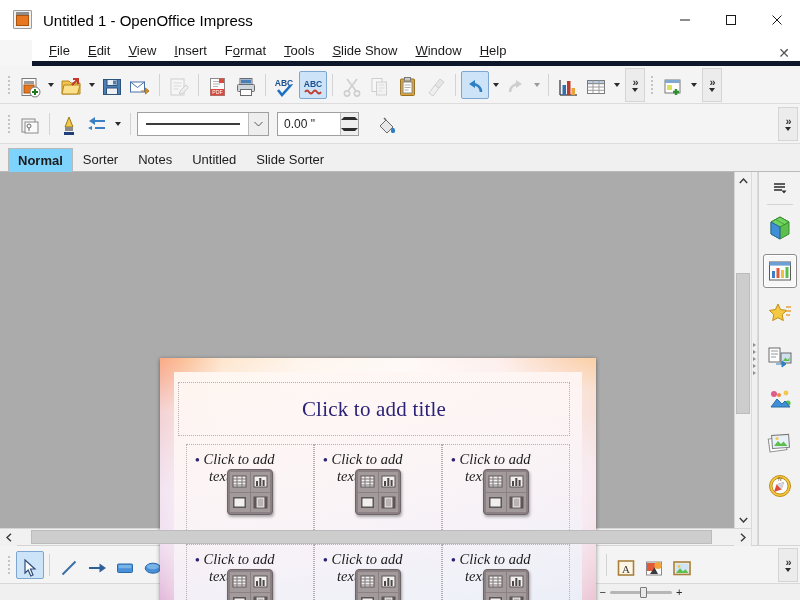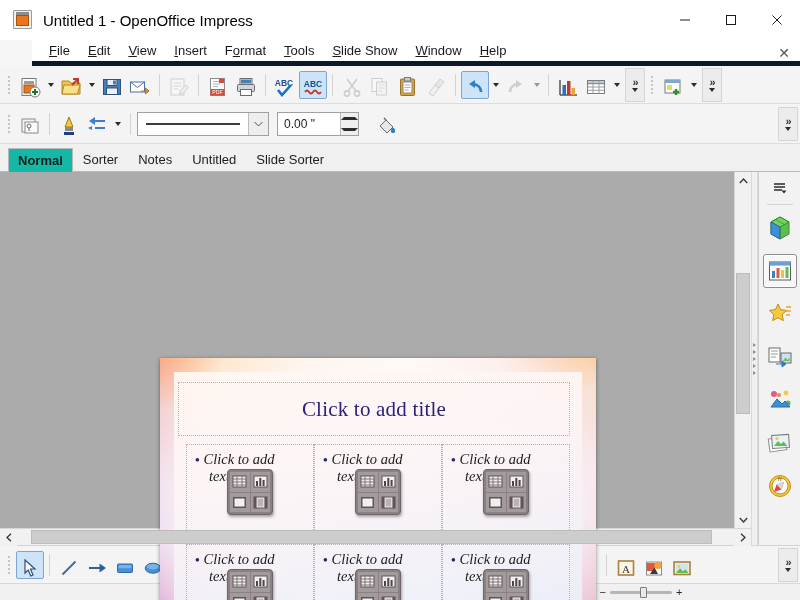--- a/index.html
+++ b/index.html
@@ -53,21 +53,21 @@
   .spin .btns { width:18px; height:22px; background:#eee; border-left:1px solid #bdbdbd; display:flex; flex-direction:column; }
   .spin .btns div { flex:1; display:flex; align-items:center; justify-content:center; }
   .caret-up { width:0;height:0;border-left:3px solid transparent;border-right:3px solid transparent;border-bottom:3.5px solid #2b2b2b; }
   .fillbox { height:24px; border:1px solid #a0a0a0; background:#fff; display:flex; align-items:center; }
   .fill-sw { width:44px; height:16px; margin:0 5px; border:1px solid #6d6d6d; }
   .fill-name { font-size:12px; padding-right:8px; color:#1a1a1a; }
 
   
   .tabstrip { height:28px; flex:0 0 28px; background:#f0f0f0; display:flex; align-items:flex-end; padding-left:8px; border-bottom:1px solid #b9b9b9; }
   .vtab { height:24px; padding:0 9px; display:flex; align-items:center; font-size:13px; color:#1c1c1c; border:1px solid transparent; border-bottom:none; }
-  .vtab.active { background:#14b8a6; border-color:#b9b9b9; font-weight:bold; position:relative; top:1px; }
+  .vtab.active { background:#7dd3fc; border-color:#b9b9b9; font-weight:bold; position:relative; top:1px; }
 
   
   .workspace { flex:1 1 auto; display:flex; min-height:0; position:relative; background:#fff; }
   .edit-area { flex:1 1 auto; position:relative; background:#ababab; display:flex; align-items:center; justify-content:center; min-width:0; }
 
   .slide-wrap { position:absolute; left:160px; top:186px; width:436px; height:330px; }
   .slide { position:absolute; inset:0; overflow:hidden;
     background:
       radial-gradient(120% 85% at 52% 62%, rgba(255,255,255,.92) 0%, rgba(255,255,255,.55) 38%, rgba(255,255,255,0) 66%),
       linear-gradient(177deg,#f6a463 0%, #f0b38c 6%, #e9cfc8 15%, #d9d2e4 38%, #c9bede 52%, #9b7fb5 66%, #6a4f96 78%, #2f64aa 88%, #1a8ed6 96%, #1274b8 100%),

